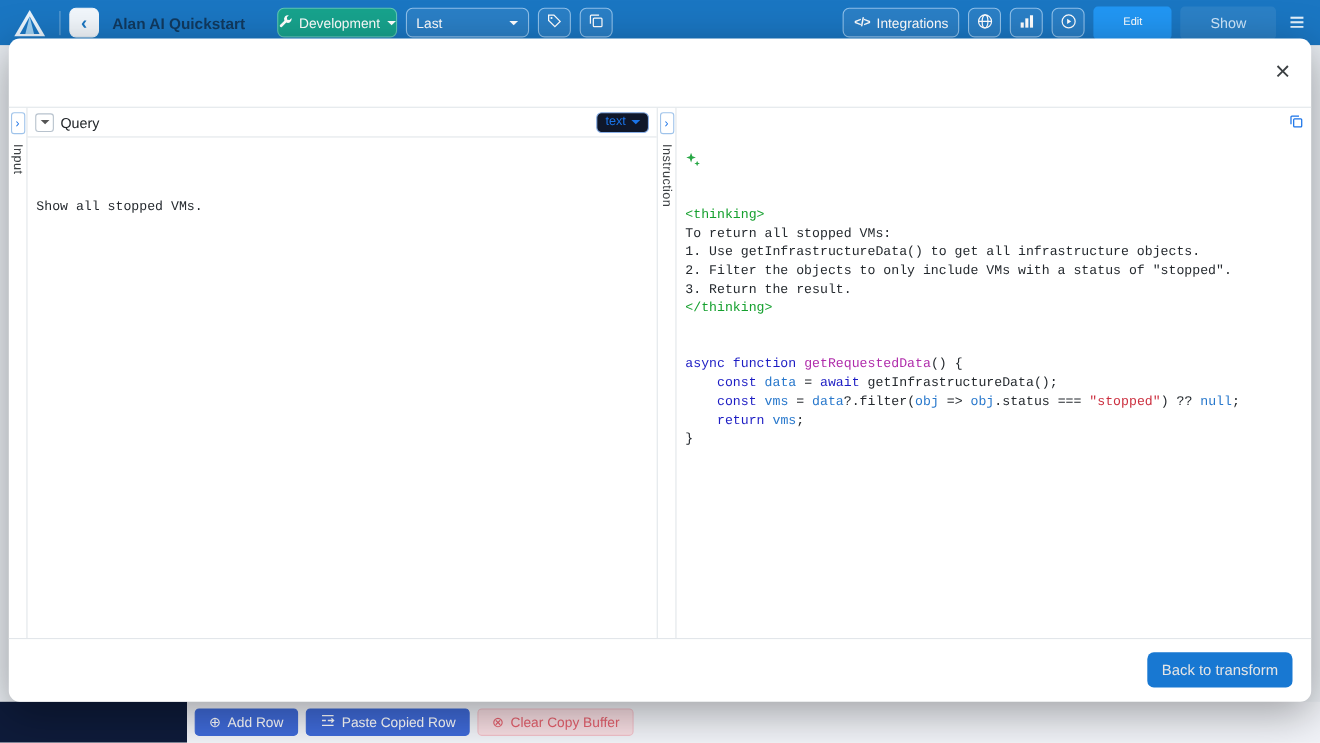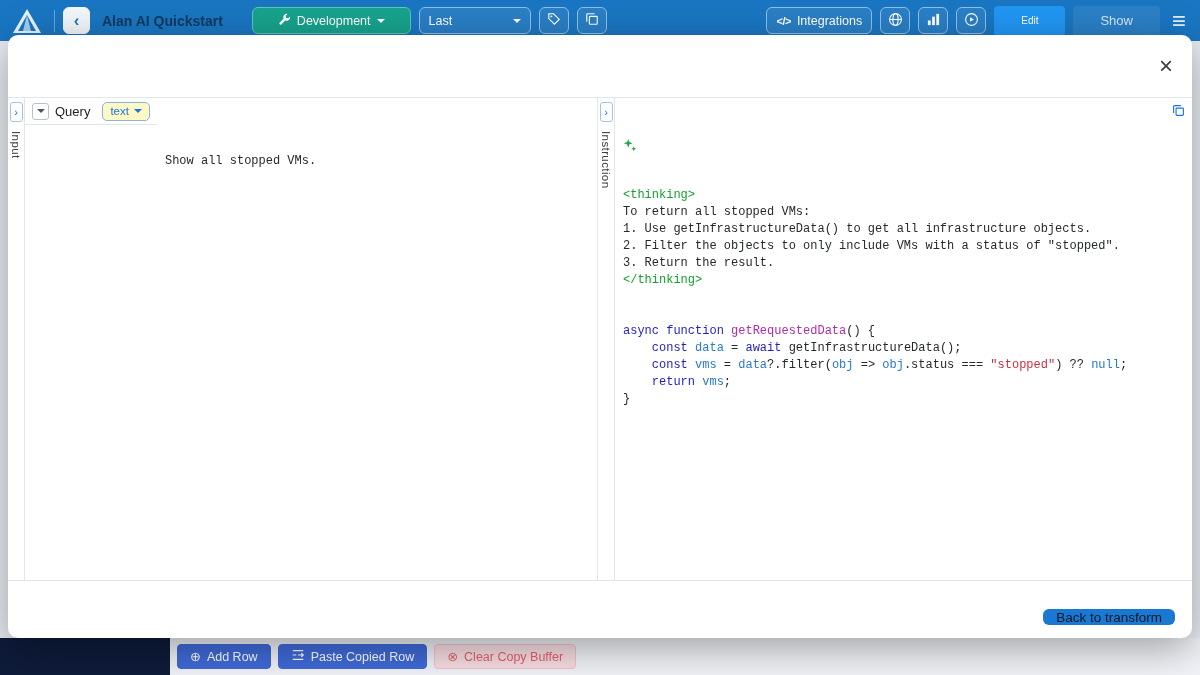--- a/index.html
+++ b/index.html
@@ -21,21 +21,21 @@
           display:flex;align-items:center;padding:0 10px;gap:8px;z-index:1}
   .logo{display:flex;align-items:center;margin-right:2px}
   .tb-divider{width:1px;height:22px;background:rgba(255,255,255,.35)}
   .tb-btn{height:27px;border:1px solid var(--topbar-btn-border);border-radius:6px;
           background:rgba(255,255,255,.07);color:#fff;display:inline-flex;align-items:center;
           gap:6px;padding:0 9px;font-size:12.5px;white-space:nowrap}
   .tb-iconbtn{width:30px;justify-content:center;padding:0}
   .back-btn{background:#f2f7fc;border-color:#f2f7fc;color:#1a76c2;width:27px;justify-content:center;
             font-size:17px;font-weight:bold;padding:0}
   .project-title{color:var(--title-navy);font-size:14px;font-weight:bold;margin:0 21px 0 4px;white-space:nowrap}
-  .dev-btn{background:var(--dev-btn-bg);border-color:#5ec7b4;padding:0 25px}
+  .dev-btn{background:var(--dev-btn-bg);border-color:#5ec7b4;padding:0 0}
   .version-select{width:112px;justify-content:space-between}
   .caret{width:0;height:0;border-left:4px solid transparent;border-right:4px solid transparent;
          border-top:4px solid currentColor;display:inline-block}
   .topbar-right{margin-left:auto;display:flex;align-items:center;gap:8px}
   .code-glyph{font-weight:bold;font-size:11px;letter-spacing:-.5px}
   .edit-btn{background:var(--edit-btn-bg);border:none;border-radius:4px;height:30px;padding:0 27px;
             color:#fff;font-size:10px}
   .test-btn{background:rgba(255,255,255,.08);border:none;border-radius:4px;height:30px;padding:0 27px;
             color:#cfe7fb;font-size:13px}
   .hamburger{background:none;border:none;color:#e4f1fb;font-size:24px;line-height:1;padding:0 4px}
@@ -55,48 +55,48 @@
          box-shadow:0 10px 40px rgba(0,0,0,.35);z-index:10}
   .modal-close{position:absolute;top:17px;right:13px;background:none;border:none;color:#3c4043;
                font-size:24px;line-height:1;padding:2px 6px}
   .panels{position:absolute;top:62px;left:0;right:0;bottom:57px;display:flex;
           border-top:1px solid #e2e6ea;border-bottom:1px solid #e2e6ea}
   .rail{width:16px;display:flex;flex-direction:column;align-items:center;padding-top:4px;gap:9px;flex:0 0 16px}
   .rail-expand{width:13px;height:20px;border:1px solid #9fc3ea;background:#fff;color:var(--accent-blue);
                border-radius:3px;font-size:11px;line-height:1;display:flex;align-items:center;
                justify-content:center;padding:0}
   .rail-label{writing-mode:vertical-rl;font-size:11.5px;color:#3c4043;letter-spacing:.4px}
-  .panel{display:flex;flex-direction:row;min-width:0}
+  .panel{display:flex;flex-direction:column;min-width:0}
   .query-panel{flex:0 0 574px;border-left:1px solid #e2e6ea;border-right:1px solid #e2e6ea}
   .result-panel{flex:1;border-left:1px solid #e2e6ea}
   .panel-header{height:27px;display:flex;align-items:center;gap:6px;padding:0 7px;
                 border-bottom:1px solid #e2e6ea;flex:0 0 27px}
   .mini-select{width:17px;height:17px;border:1px solid #b7c2cd;border-radius:3px;display:flex;
                align-items:center;justify-content:center;color:#555;background:#fff}
   .panel-title{font-size:13px;color:#212529}
   .spacer{flex:1}
   .mode-select{display:flex;align-items:center;gap:5px;border:1px solid #8ab0e8;color:var(--accent-blue);
-               border-radius:5px;height:19px;padding:0 7px;font-size:11.5px;background:#fef9c3;white-space:nowrap}
+               border-radius:5px;height:19px;padding:0 7px;font-size:11.5px;background:#0f172a;white-space:nowrap}
   .icon-sq{width:20px;height:20px;border:1px solid var(--accent-green);border-radius:4px;background:#fff;
            color:var(--accent-green);display:flex;align-items:center;justify-content:center;padding:0}
   .icon-sq .play-glyph{font-size:10px;line-height:1}
   .panel-body{flex:1;position:relative;font-family:Liberation Mono, monospace;font-size:12px;
               line-height:17px;color:var(--code-plain);padding:4px 8px;overflow:hidden;white-space:pre}
   .query-body{padding-top:21px}
   .sparkle-line{height:17px;display:flex;align-items:center}
   .code-line{height:17px;white-space:pre}
   .tok-kw{color:var(--code-keyword)}
   .tok-fn{color:var(--code-function)}
   .tok-var{color:var(--code-variable)}
   .tok-atom{color:var(--code-variable)}
   .tok-str{color:var(--code-string)}
   .tok-tag{color:var(--code-tag)}
   .copy-float{position:absolute;top:6px;right:7px;line-height:0}
-  .primary-btn{position:absolute;right:17px;bottom:13px;background:var(--primary-btn-blue);color:#0f172a;
-               border:none;border-radius:6px;height:16px;padding:0 13px;font-size:13.5px}
+  .primary-btn{position:absolute;right:17px;bottom:13px;background:var(--primary-btn-blue);color:#e5e5e5;
+               border:none;border-radius:6px;height:32px;padding:0 13px;font-size:13.5px}
 </style>
 </head>
 <body>
 
 <header class="topbar">
   <span class="logo">
     <svg width="34" height="28" viewBox="0 0 34 28">
       <polygon points="17,2 31,26 3,26" fill="#eaf4fc"></polygon>
       <polygon points="17,8 26,24 8,24" fill="#1a76c2"></polygon>
       <polygon points="17,8 21,24 13,24" fill="#9fd0f2"></polygon>

